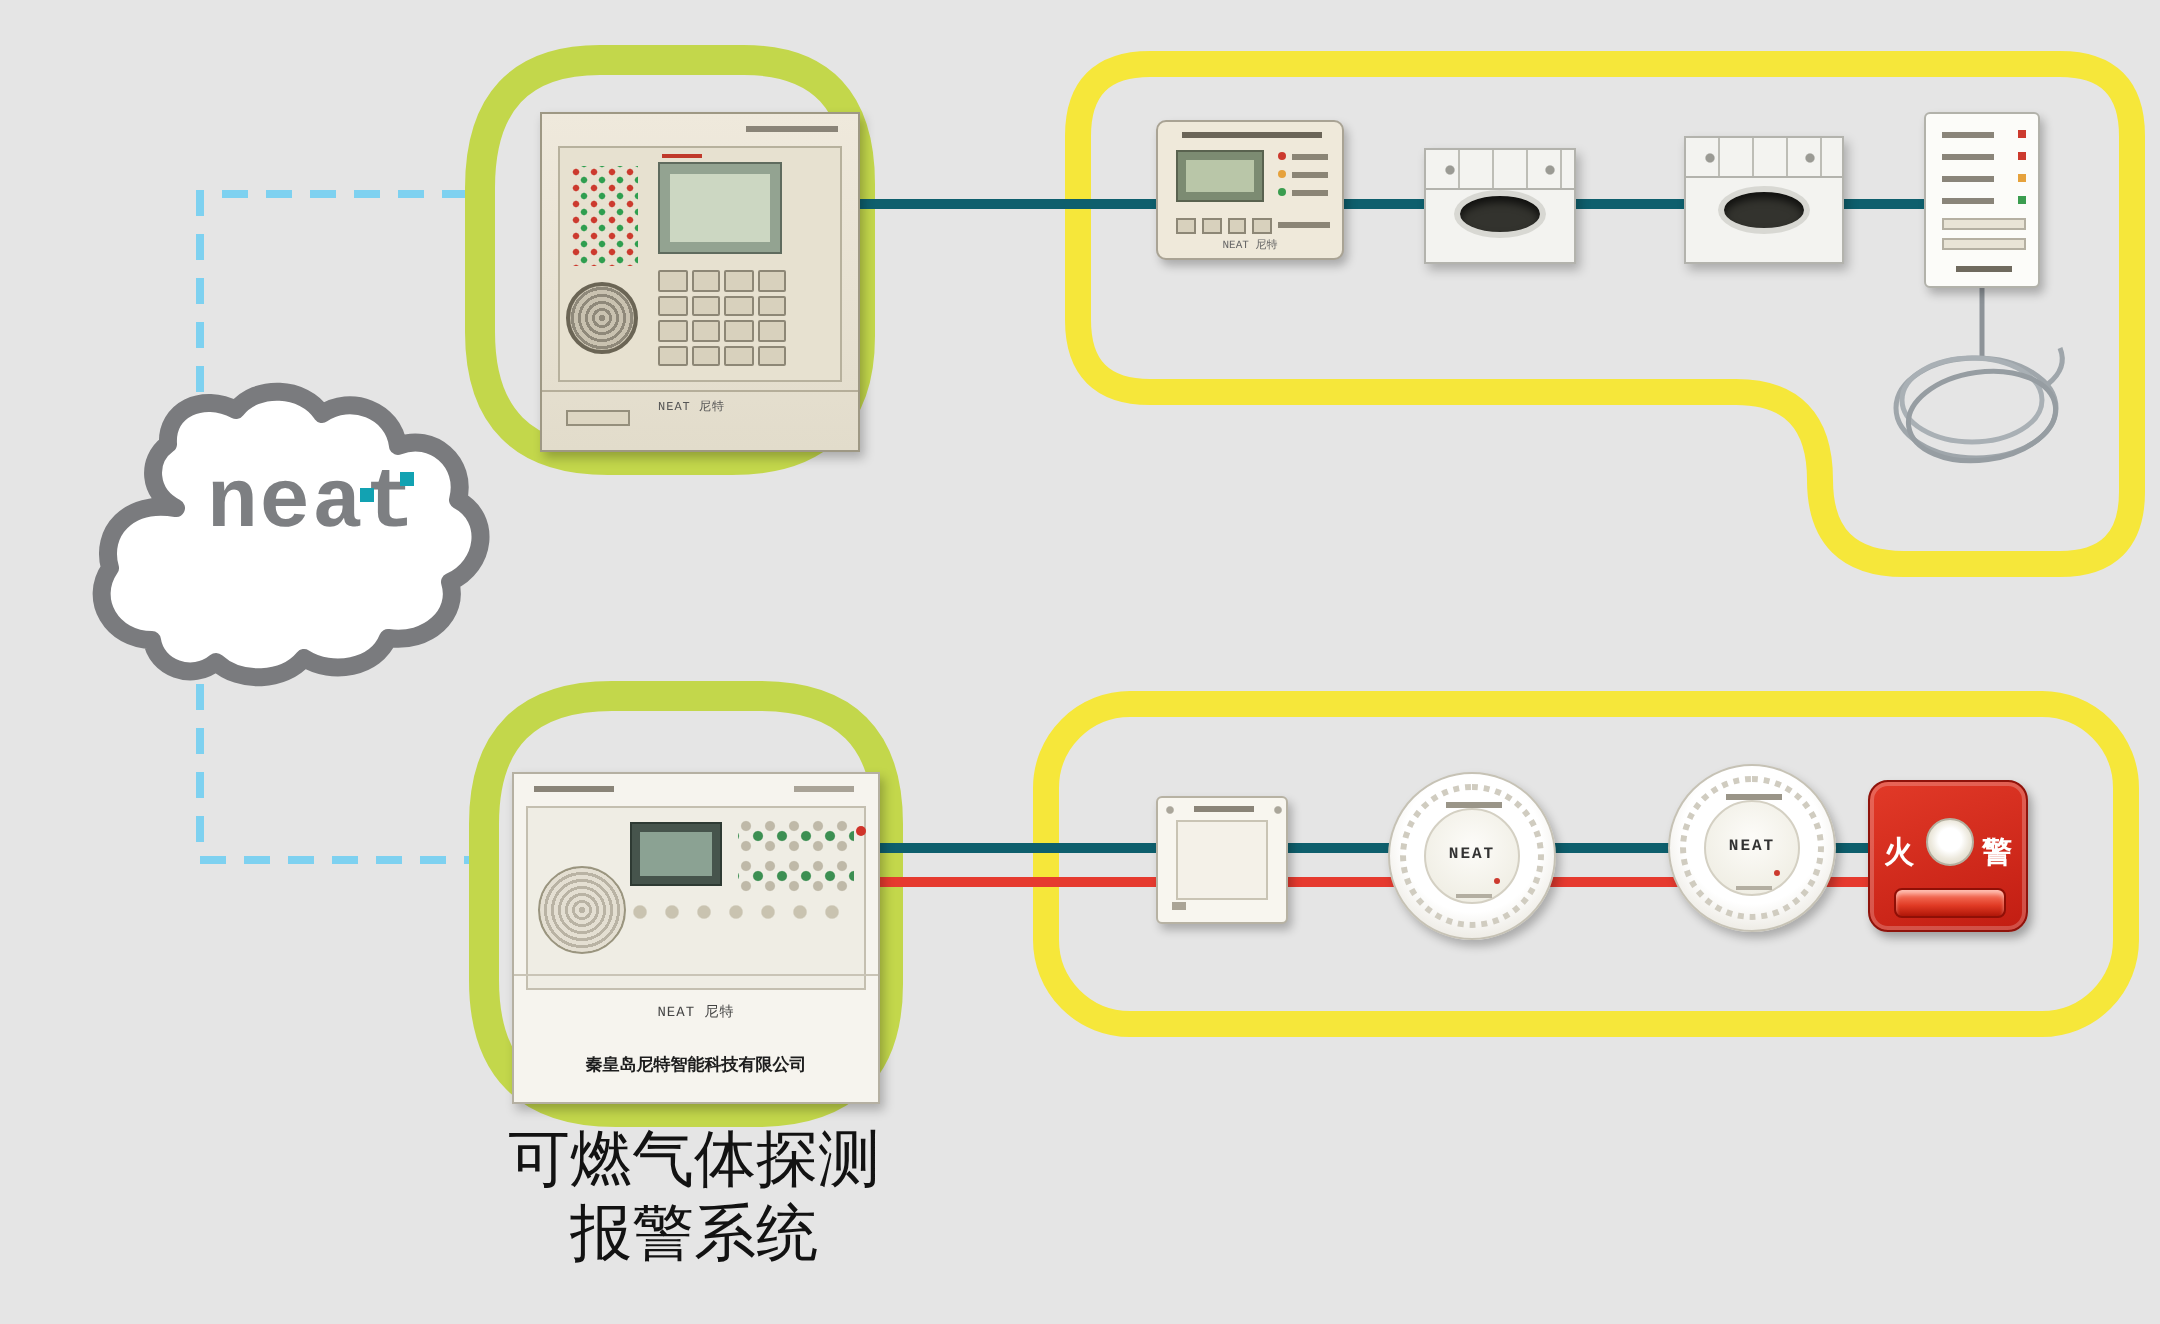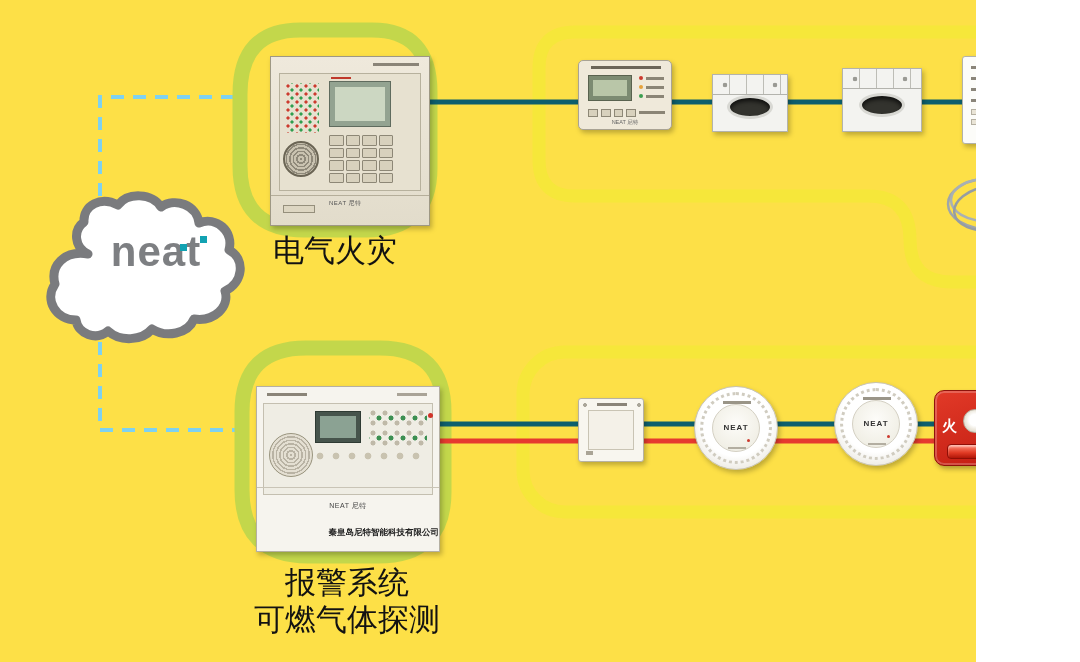--- a/index.html
+++ b/index.html
@@ -1,17 +1,17 @@
 <!DOCTYPE html>
 <html><head>
 <meta charset="utf-8">
 <style>
   html,body{margin:0;padding:0;background:#fff}
-  .canvas{position:relative;width:976px;height:662px;background:#fde047;overflow:hidden;
-          font-family:Liberation Sans, sans-serif}
+  .canvas{position:relative;width:1080px;height:662px;background:#e5e5e5;overflow:hidden;
+          font-family:Liberation Mono, monospace}
   .canvas>svg{position:absolute;left:0;top:0}
 
   
   .cloud-text{position:absolute;left:86px;top:230px;width:140px;text-align:center}
   .cloud-text .brand{font-size:42px;font-weight:bold;color:#7d7f82;letter-spacing:1px;line-height:1.05}
   .cloud-text .brandcn{font-size:30px;font-weight:bold;color:#7d7f82;letter-spacing:2px;margin-top:2px}
   .acc{position:absolute;width:7px;height:7px;background:#12a2b2}
   .acc1{left:94px;top:14px}
   .acc2{left:114px;top:6px}
 
@@ -57,21 +57,21 @@
                        radial-gradient(circle at 4px 4px,#3c8f52 2.2px,rgba(0,0,0,0) 2.8px);
       background-size:12px 10px,12px 20px;background-position:0 0,6px 5px}
   .p2-row{left:58px;top:64px;width:112px;height:10px;
       background-image:radial-gradient(circle at 5px 5px,#c9c3b0 3px,rgba(0,0,0,0) 3.7px);
       background-size:16px 10px}
   .p2-speaker{left:12px;top:46px;width:44px;height:44px;border-radius:50%;border:1px solid #9a957f;
       background:repeating-radial-gradient(circle at 50% 50%,#b9b3a4 0 1.5px,#e4dfd2 1.5px 3.5px)}
   .p2-reddot{right:6px;top:26px;width:5px;height:5px;border-radius:50%;background:#d0342a}
   .p2-seam{left:0;top:100px;width:100%;height:1px;background:#c9c4b6}
   .p2-brand{left:0;top:114px;width:100%;text-align:center;font-size:7px;color:#444;letter-spacing:.5px}
-  .p2-company{left:0;top:140px;width:100%;text-align:right;font-size:8.5px;font-weight:bold;color:#1d1d1d}
+  .p2-company{left:0;top:140px;width:100%;text-align:center;font-size:8.5px;font-weight:bold;color:#1d1d1d}
 
   
   .monitor{left:578px;top:60px;width:94px;height:70px;background:#efe9da;border:1px solid #a9a394;border-radius:5px}
   .m-title{left:12px;top:5px;width:70px;height:3px;background:#6b6558}
   .m-lcd{left:9px;top:14px;width:44px;height:26px;background:#7c8b72;border:1px solid #59624f}
   .m-lcd i{left:4px;top:4px;right:4px;bottom:4px;background:#b9c6a8}
   .m-ind{left:60px;width:26px;height:5px}
   .m-ind s{left:0;top:0;width:4px;height:4px;border-radius:50%;text-decoration:none}
   .m-ind b{left:7px;top:1px;width:18px;height:2.5px;background:#8b8576}
   .m-i1{top:15px}.m-i2{top:24px}.m-i3{top:33px}
@@ -201,21 +201,20 @@
         <i></i>
         <i></i>
     </div>
     <div class="p1-speaker"></div>
     <div class="p1-seam"></div>
     <div class="p1-brand">NEAT 尼特</div>
     <div class="p1-slot"></div>
   </div>
 
   <div class="sys-label label-top">
-    <div>电气火灾</div>
   </div>
 
   <div class="dev monitor">
     <div class="m-title"></div>
     <div class="m-lcd">
         <i></i>
       </div>
     <div class="m-ind m-i1">
         <s style="background:#cc3a2e"></s>
         <b></b>
@@ -279,22 +278,22 @@
     <div class="p2-grid"></div>
     <div class="p2-row"></div>
     <div class="p2-speaker"></div>
     <div class="p2-reddot"></div>
     <div class="p2-seam"></div>
     <div class="p2-brand">NEAT 尼特</div>
     <div class="p2-company">秦皇岛尼特智能科技有限公司</div>
   </div>
 
   <div class="sys-label label-bottom">
+    <div>可燃气体探测</div>
     <div>报警系统</div>
-    <div>可燃气体探测</div>
   </div>
 
   <div class="dev module">
     <div class="mod-frame"></div>
     <div class="mod-bar"></div>
     <div class="mod-btn"></div>
   </div>
 
   <div class="dev gasdet gd1">
     <div class="gd-vents"></div>

